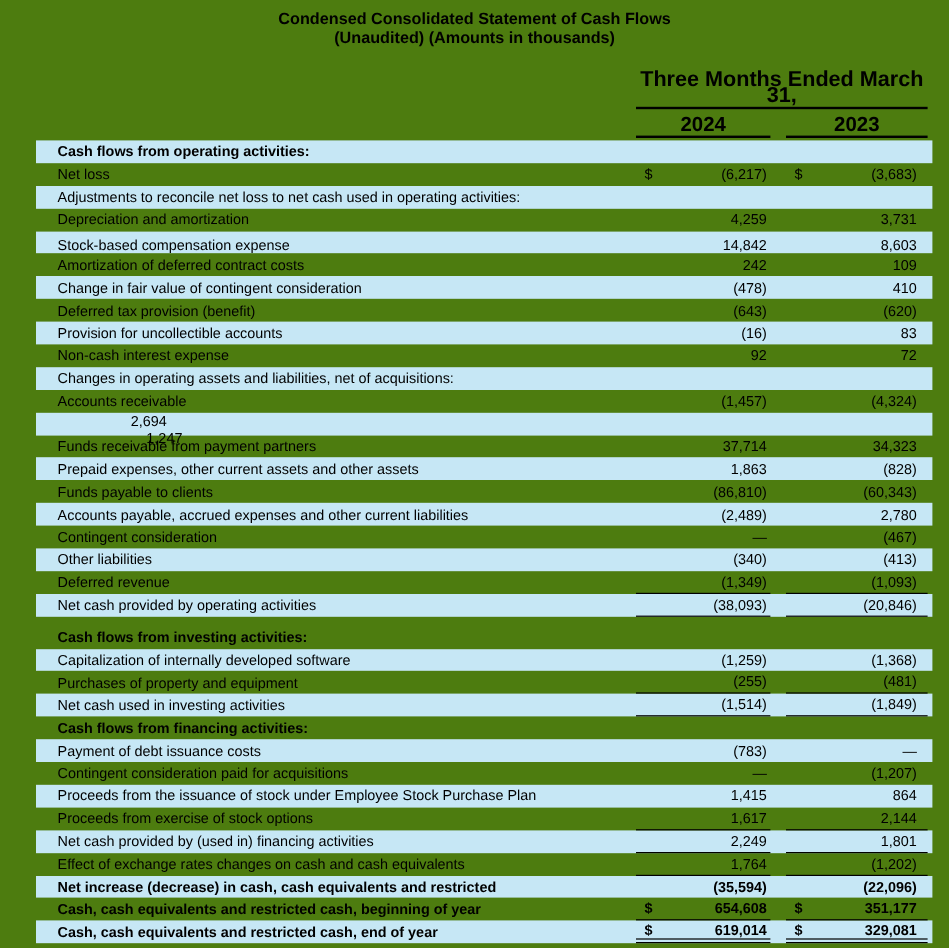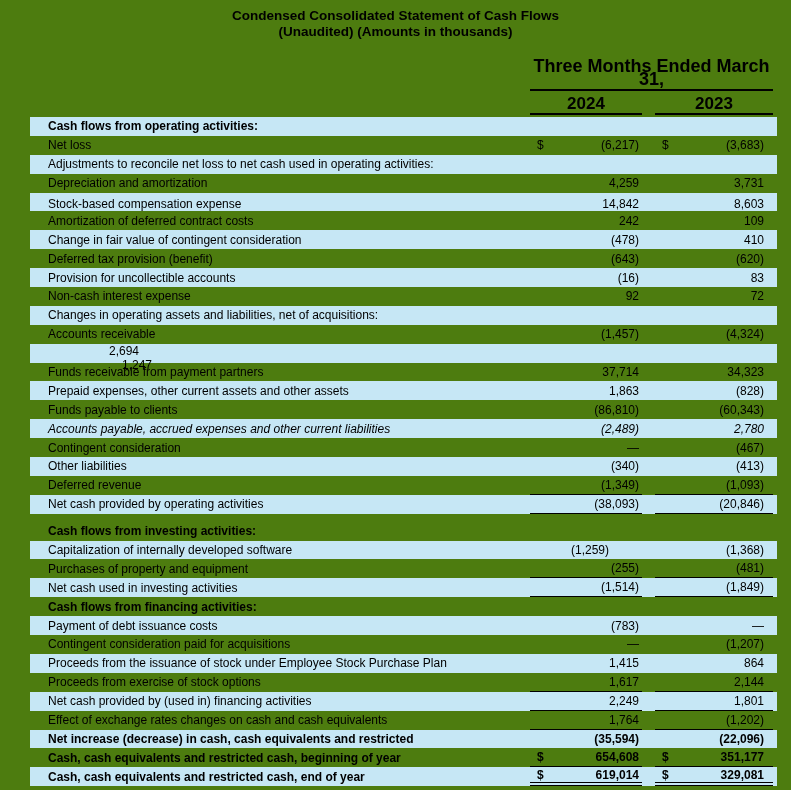--- a/index.html
+++ b/index.html
@@ -274,21 +274,21 @@
           <div class="label">Funds payable to clients</div>
           <div class="col c1">
             <span class="cur"></span>
             <span class="num">(86,810)</span>
           </div>
           <div class="col c2">
             <span class="cur"></span>
             <span class="num">(60,343)</span>
           </div>
         </div>
-        <div class="row" style="background-color: rgb(198, 231, 245); font-style: italic;">
+        <div class="row" style="background-color: rgb(198, 231, 245);">
           <div class="label">Accounts payable, accrued expenses and other current liabilities</div>
           <div class="col c1">
             <span class="cur"></span>
             <span class="num">(2,489)</span>
           </div>
           <div class="col c2">
             <span class="cur"></span>
             <span class="num">2,780</span>
           </div>
         </div>
@@ -340,21 +340,21 @@
           <div class="label">Cash flows from investing activities:</div>
           <div class="col c1">
             <span class="cur"></span>
             <span class="num"></span>
           </div>
           <div class="col c2">
             <span class="cur"></span>
             <span class="num"></span>
           </div>
         </div>
-        <div class="row" style="background-color: rgb(198, 231, 245); gap: 30px;">
+        <div class="row" style="background-color: rgb(198, 231, 245);">
           <div class="label">Capitalization of internally developed software</div>
           <div class="col c1">
             <span class="cur"></span>
             <span class="num">(1,259)</span>
           </div>
           <div class="col c2">
             <span class="cur"></span>
             <span class="num">(1,368)</span>
           </div>
         </div>

